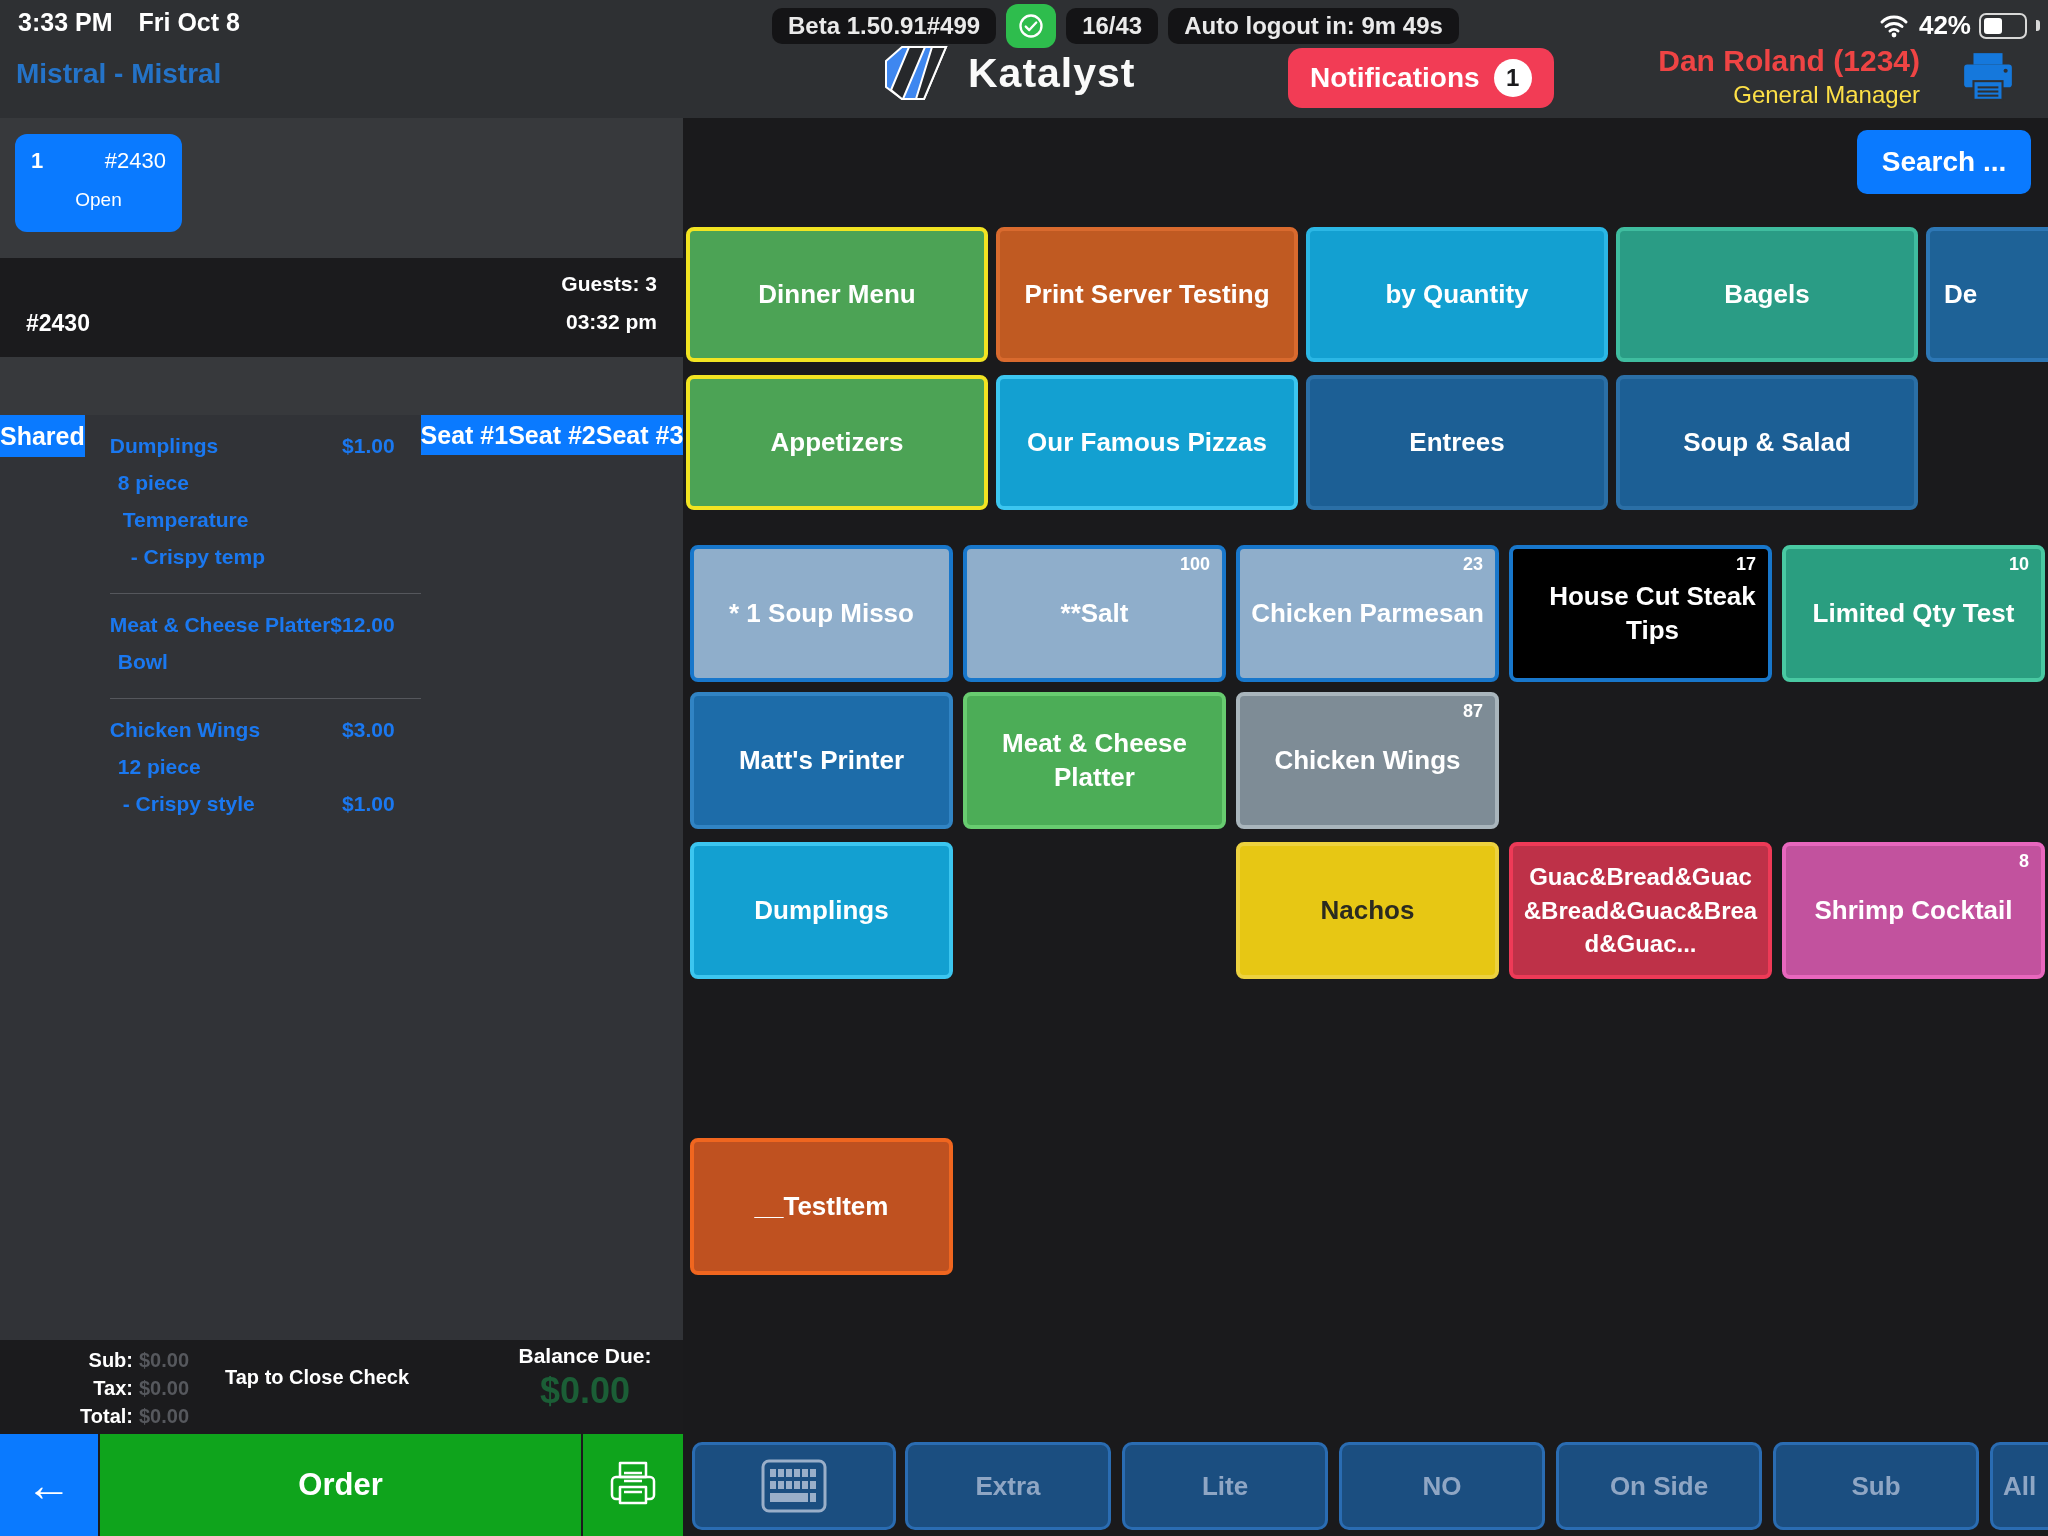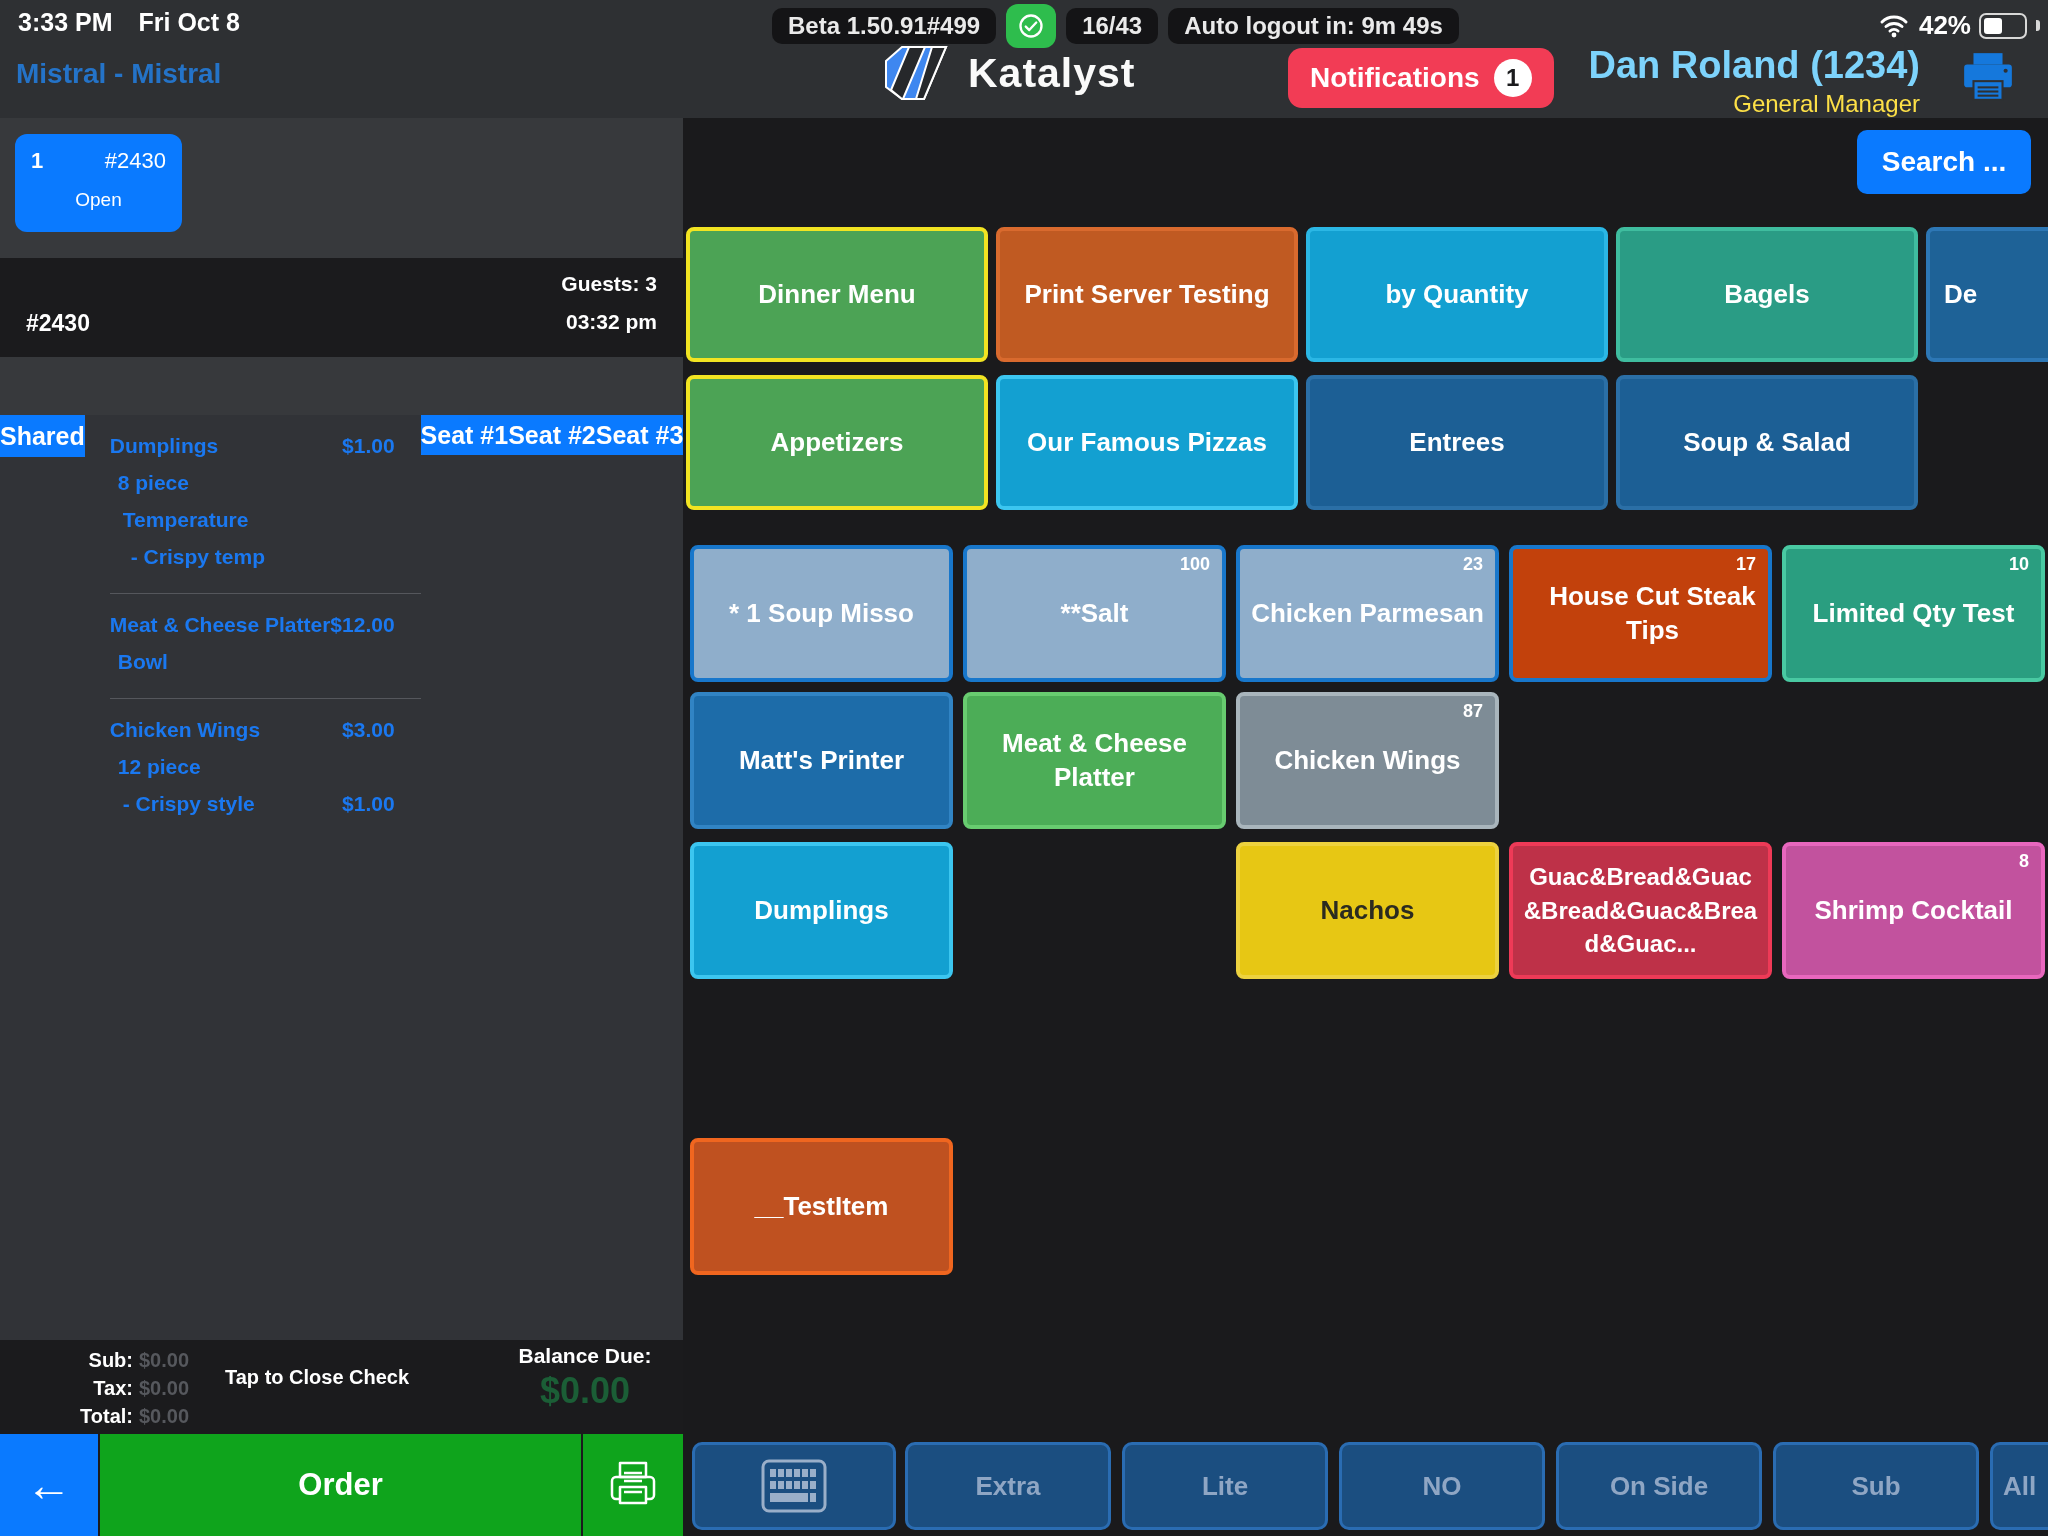--- a/index.html
+++ b/index.html
@@ -18,21 +18,21 @@
   .battery-pct{font-size:26px;font-weight:700;}
   .battery{width:48px;height:26px;border:2.5px solid #D8D8D8;border-radius:7px;position:relative;box-sizing:border-box;}
   .battery-fill{position:absolute;left:3px;top:3px;bottom:3px;width:40%;background:#fff;border-radius:3px;}
   .battery-tip{width:4px;height:11px;background:#D8D8D8;border-radius:0 3px 3px 0;margin-left:1px;}
   .store-name{position:absolute;left:16px;top:58px;font-size:28px;font-weight:700;color:#2473C8;}
   .brand{position:absolute;left:878px;top:44px;display:flex;align-items:center;gap:20px;}
   .brand-name{font-size:41px;font-weight:700;color:#FAFAFA;letter-spacing:1px;}
   .notifications{position:absolute;left:1288px;top:48px;height:60px;background:#F23C55;border-radius:14px;display:flex;align-items:center;gap:14px;padding:0 22px;font-size:28px;font-weight:700;}
   .notif-count{width:38px;height:38px;border-radius:50%;background:#fff;color:#1B1B1D;display:flex;align-items:center;justify-content:center;font-size:24px;font-weight:700;}
   .user-block{position:absolute;right:128px;top:44px;text-align:right;}
-  .user-name{font-size:38px;font-weight:700;color:#7dd3fc;}
+  .user-name{font-size:30px;font-weight:700;color:#ef4444;}
   .user-role{font-size:24px;color:#fde047;margin-top:3px;}
   .header-printer{position:absolute;right:32px;top:50px;}
   
   .tab-area{position:absolute;left:0;top:118px;width:683px;height:140px;background:#37393C;}
   .check-tab{position:absolute;left:15px;top:16px;width:167px;height:98px;background:#0A7AFF;border-radius:12px;padding:14px 16px;box-sizing:border-box;}
   .tab-top{display:flex;justify-content:space-between;font-size:22px;}
   .tab-num{font-weight:700;}
   .tab-open{text-align:center;font-size:19px;margin-top:15px;font-weight:400;}
   .check-header{position:absolute;left:0;top:258px;width:683px;height:99px;background:#1B1B1D;box-sizing:border-box;}
   .check-id{position:absolute;left:26px;top:52px;font-size:23px;font-weight:700;}
@@ -300,21 +300,21 @@
       <span>* 1 Soup Misso</span>
     </div>
     <div class="item-btn" style="background: rgb(143, 174, 203); border-color: rgb(24, 119, 203);">
       <div class="badge">100</div>
       <span>**Salt</span>
     </div>
     <div class="item-btn" style="background: rgb(143, 174, 203); border-color: rgb(24, 119, 203);">
       <div class="badge">23</div>
       <span>Chicken Parmesan</span>
     </div>
-    <div class="item-btn" style="background: #c2410c; border-color: rgb(24, 119, 203); padding-left: 32px;">
+    <div class="item-btn" style="background: #000000; border-color: rgb(24, 119, 203); padding-left: 32px;">
       <div class="badge">17</div>
       <span>House Cut Steak Tips</span>
     </div>
     <div class="item-btn" style="background: rgb(42, 158, 128); border-color: rgb(73, 201, 162);">
       <div class="badge">10</div>
       <span>Limited Qty Test</span>
     </div>
   </div>
 <div class="item-row" id="item-row-1">
     <div class="item-btn" style="background: rgb(29, 108, 169); border-color: rgb(49, 132, 196);">

